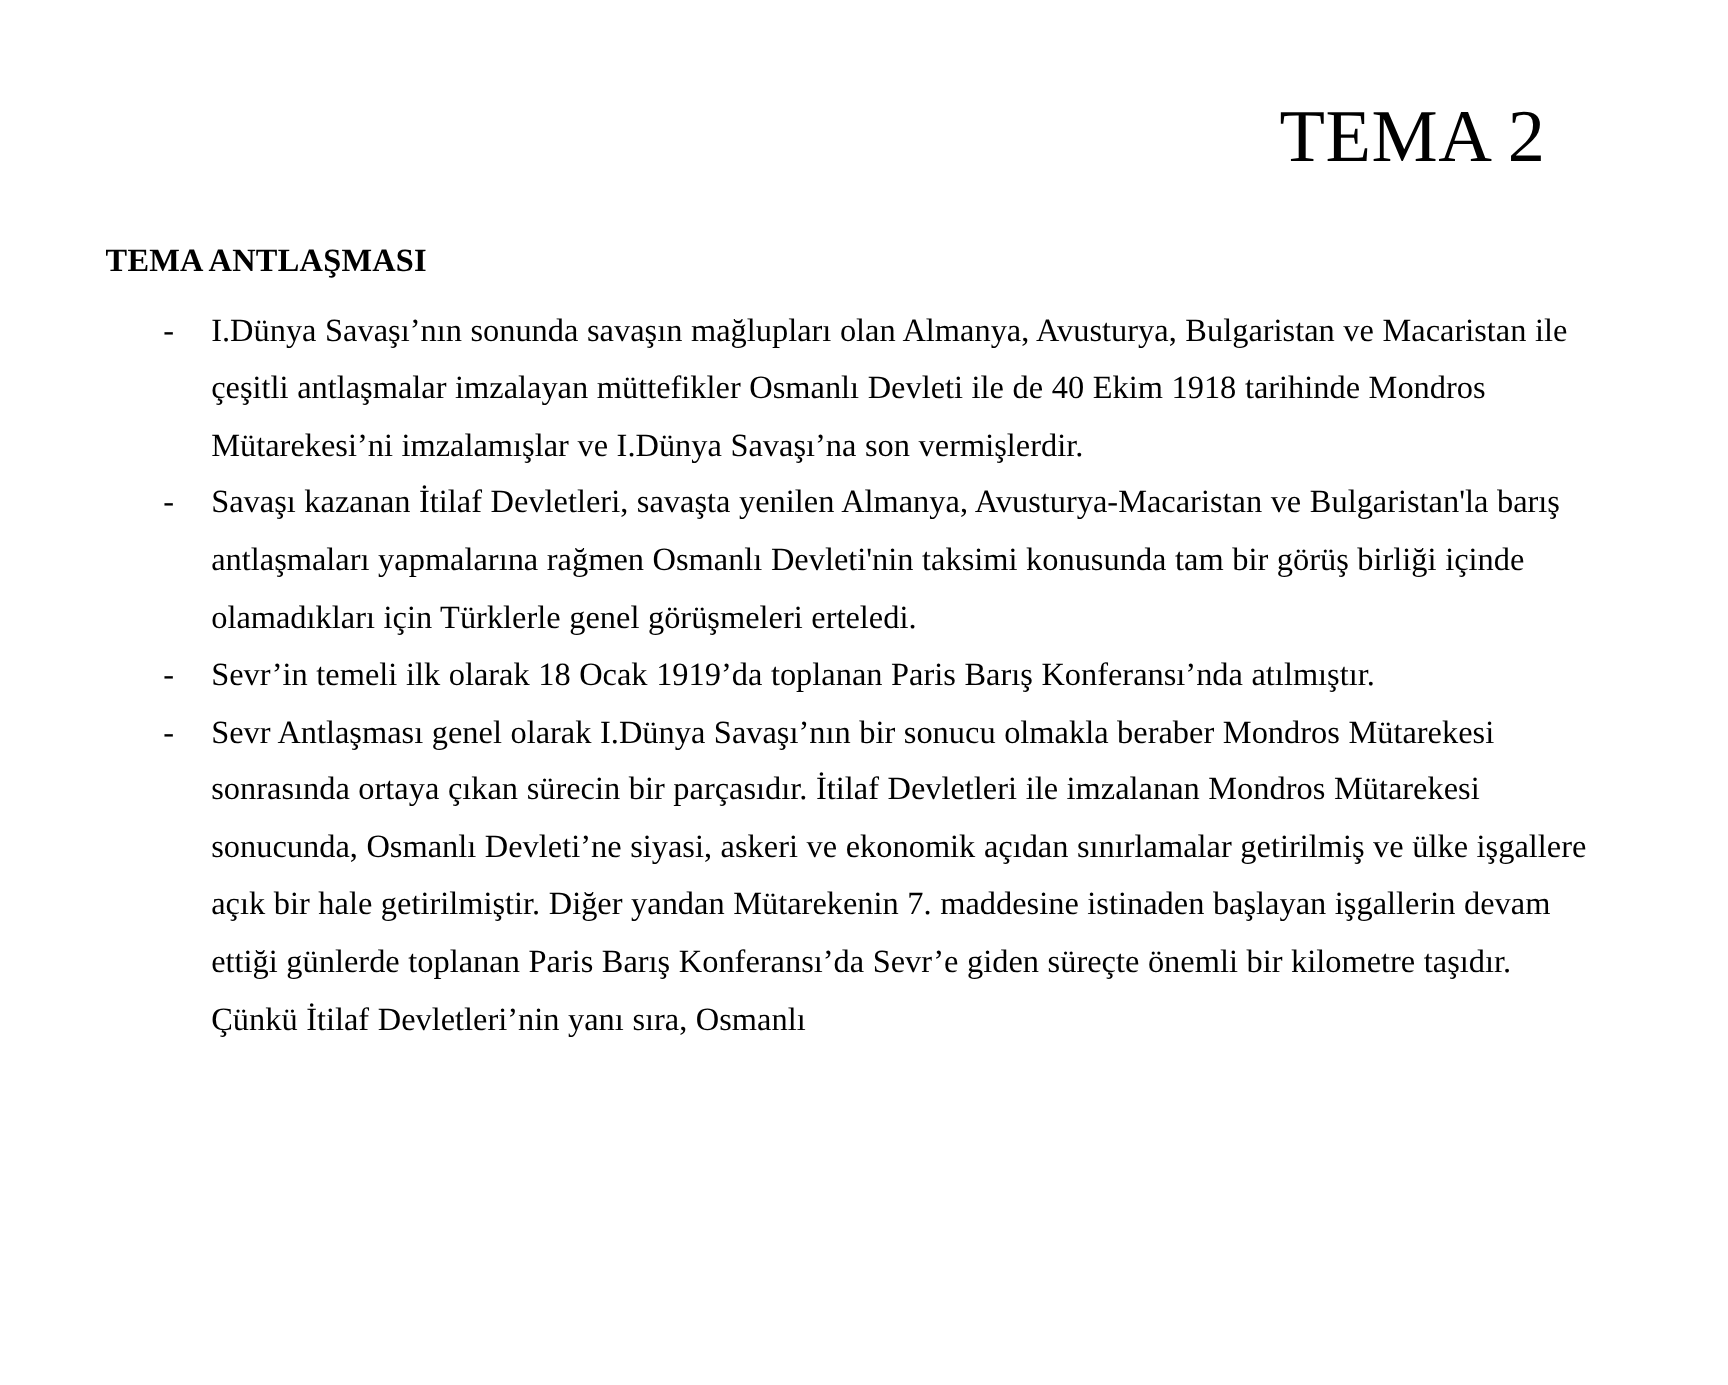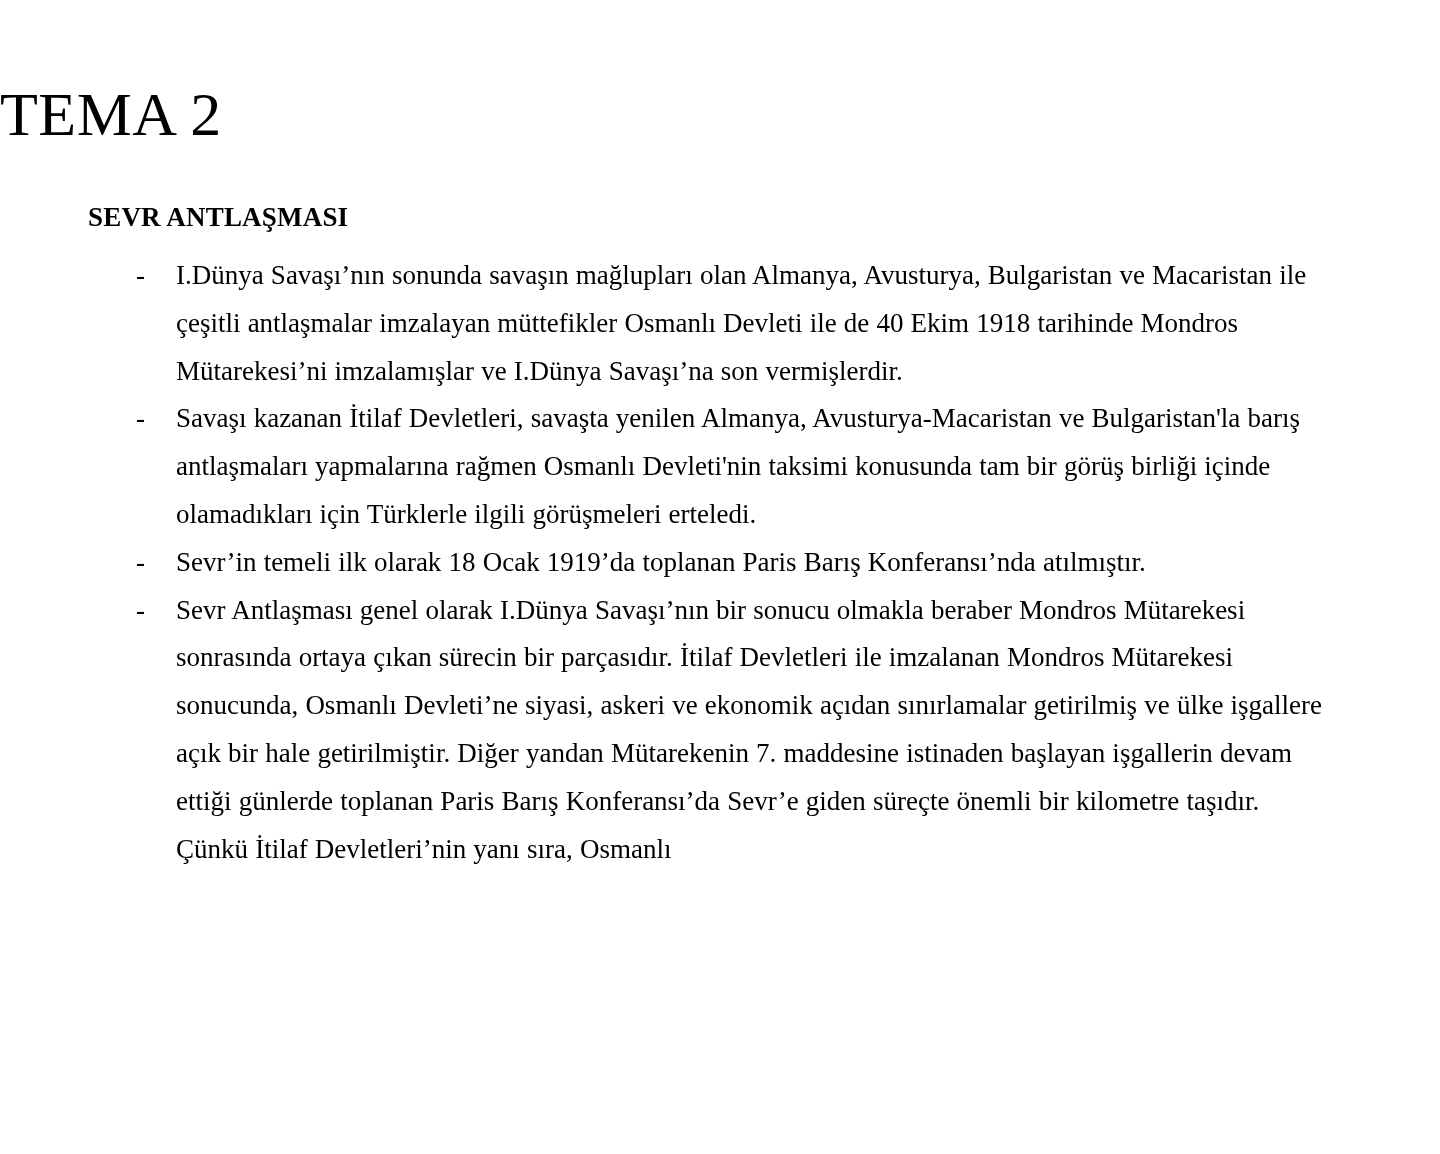--- a/index.html
+++ b/index.html
@@ -19,21 +19,21 @@
     width: 1440px;
     height: 1154px;
     background: #ffffff;
     overflow: hidden;
   }
   .doc-title {
     position: absolute;
     top: 78px;
     left: 0;
     width: 1288px;
-    text-align: left;
+    text-align: right;
     font-size: 62px;
     line-height: 72px;
     font-weight: 400;
     letter-spacing: 0.5px;
     color: #000000;
   }
   .section-heading {
     position: absolute;
     top: 200px;
     left: 88px;
@@ -73,32 +73,32 @@
     word-spacing: 0.4px;
   }
 </style>
 </head>
 <body>
 
 <div class="page">
 
   <div class="doc-title">TEMA 2</div>
 
-  <div class="section-heading">SEVR ANTLAŞMASI</div>
+  <div class="section-heading">TEMA ANTLAŞMASI</div>
 
   <div class="bullet-list">
 
     <div class="bullet-item">
       <span class="bullet-marker">-</span>
       <span class="bullet-text">I.Dünya Savaşı’nın sonunda savaşın mağlupları olan Almanya, Avusturya, Bulgaristan ve Macaristan ile çeşitli antlaşmalar imzalayan müttefikler Osmanlı Devleti ile de 40 Ekim 1918 tarihinde Mondros Mütarekesi’ni imzalamışlar ve I.Dünya Savaşı’na son vermişlerdir.</span>
     </div>
 
     <div class="bullet-item">
       <span class="bullet-marker">-</span>
-      <span class="bullet-text">Savaşı kazanan İtilaf Devletleri, savaşta yenilen Almanya, Avusturya-Macaristan ve Bulgaristan'la barış antlaşmaları yapmalarına rağmen Osmanlı Devleti'nin taksimi konusunda tam bir görüş birliği içinde olamadıkları için Türklerle ilgili görüşmeleri erteledi.</span>
+      <span class="bullet-text">Savaşı kazanan İtilaf Devletleri, savaşta yenilen Almanya, Avusturya-Macaristan ve Bulgaristan'la barış antlaşmaları yapmalarına rağmen Osmanlı Devleti'nin taksimi konusunda tam bir görüş birliği içinde olamadıkları için Türklerle genel görüşmeleri erteledi.</span>
     </div>
 
     <div class="bullet-item">
       <span class="bullet-marker">-</span>
       <span class="bullet-text">Sevr’in temeli ilk olarak 18 Ocak 1919’da toplanan Paris Barış Konferansı’nda atılmıştır.</span>
     </div>
 
     <div class="bullet-item">
       <span class="bullet-marker">-</span>
       <span class="bullet-text">Sevr Antlaşması genel olarak I.Dünya Savaşı’nın bir sonucu olmakla beraber Mondros Mütarekesi sonrasında ortaya çıkan sürecin bir parçasıdır. İtilaf Devletleri ile imzalanan Mondros Mütarekesi sonucunda, Osmanlı Devleti’ne siyasi, askeri ve ekonomik açıdan sınırlamalar getirilmiş ve ülke işgallere açık bir hale getirilmiştir. Diğer yandan Mütarekenin 7. maddesine istinaden başlayan işgallerin devam ettiği günlerde toplanan Paris Barış Konferansı’da Sevr’e giden süreçte önemli bir kilometre taşıdır. Çünkü İtilaf Devletleri’nin yanı sıra, Osmanlı</span>

